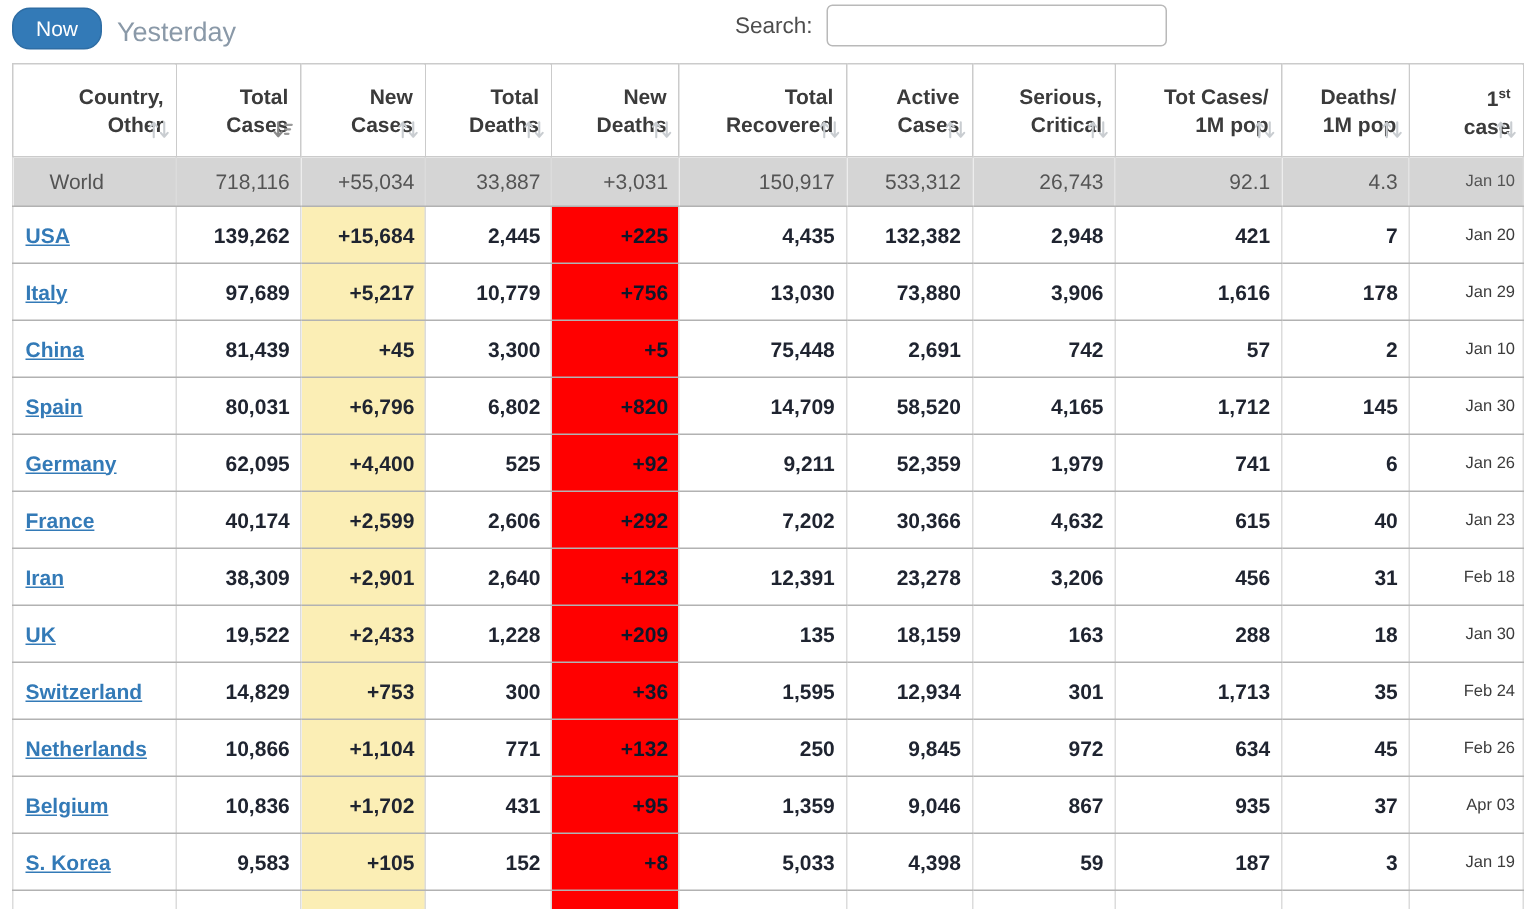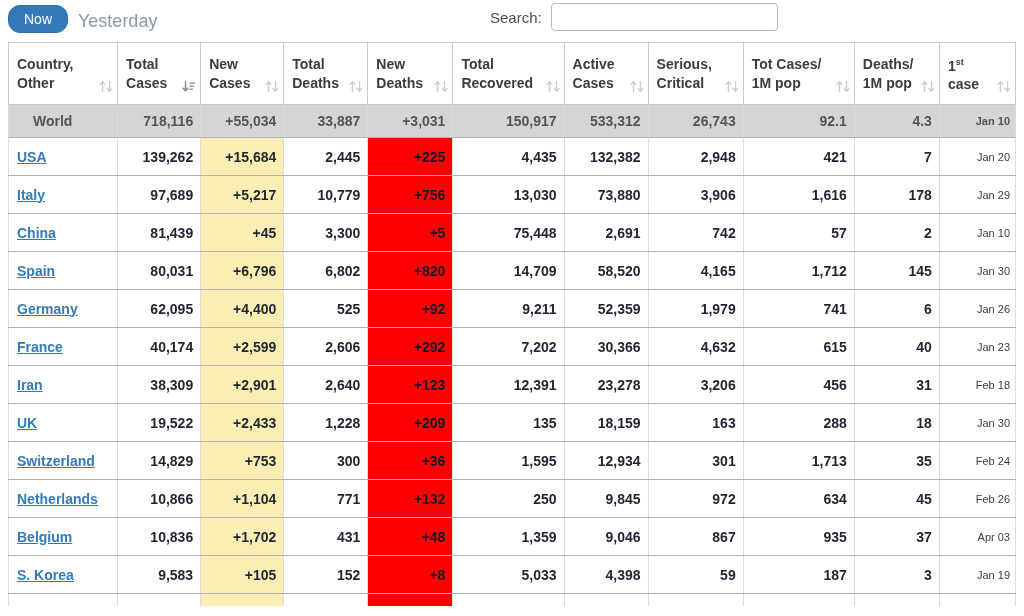--- a/index.html
+++ b/index.html
@@ -30,34 +30,34 @@
     padding:0 8px; font-size:14px; font-family:inherit; outline:none;
   }
   
   table.covid {
     border-collapse:collapse; table-layout:fixed;
     margin-left:8px; width:1008px;
   }
   thead th {
     border:1px solid #cbcbcb;
     background:#fff; color:#3b3b3b;
-    font-size:14px; font-weight:bold; text-align:left;
+    font-size:14px; font-weight:bold; text-align:right;
     vertical-align:middle; padding:4px 8px;
     height:62px; position:relative; line-height:19px; cursor:pointer;
   }
   thead th .sort-icon { position:absolute; right:4px; bottom:11px; line-height:0; }
   thead th sup { font-size:9px; }
   td {
     border-left:1px solid #dcdcdc; border-right:1px solid #dcdcdc;
     border-top:1px solid #b2b2b2; border-bottom:1px solid #b2b2b2;
     font-size:14px; font-weight:bold; color:#1f2430;
     text-align:right; padding:0 7px; white-space:nowrap; overflow:hidden;
   }
   tr.world-row { height:33px; }
-  tr.world-row td { background:var(--world-bg); font-weight:bold; color:#545454;padding-left:24px; }
+  tr.world-row td { background:var(--world-bg); font-weight:normal; color:#545454;padding-left:24px; }
   tr.data-row { height:38px; }
   tr.partial-row { height:12px; }
   tr.partial-row td { border-bottom:none; }
   td.col-country { text-align:left; padding-left:8px; }
   td.col-first_case { font-size:11px; font-weight:normal; color:#3c3c3c; padding-right:5px; }
   tr.world-row td.col-first_case { color:#545454; }
   td.hl-yellow { background:var(--yellow); }
   td.hl-red { background:var(--red); color:#0f172a; }
   a.country-link {
     color:var(--link); font-weight:bold; text-decoration:underline;
@@ -348,21 +348,21 @@
         <td class="col-serious_critical">972</td>
         <td class="col-cases_per_1m">634</td>
         <td class="col-deaths_per_1m">45</td>
         <td class="col-first_case">Feb 26</td>
       </tr>
       <tr class="data-row">
         <td class="col-country"><a class="country-link">Belgium</a></td>
         <td class="col-total_cases">10,836</td>
         <td class="col-new_cases hl-yellow">+1,702</td>
         <td class="col-total_deaths">431</td>
-        <td class="col-new_deaths hl-red">+48</td>
+        <td class="col-new_deaths hl-red">+95</td>
         <td class="col-total_recovered">1,359</td>
         <td class="col-active_cases">9,046</td>
         <td class="col-serious_critical">867</td>
         <td class="col-cases_per_1m">935</td>
         <td class="col-deaths_per_1m">37</td>
         <td class="col-first_case">Apr 03</td>
       </tr>
       <tr class="data-row">
         <td class="col-country"><a class="country-link">S. Korea</a></td>
         <td class="col-total_cases">9,583</td>

